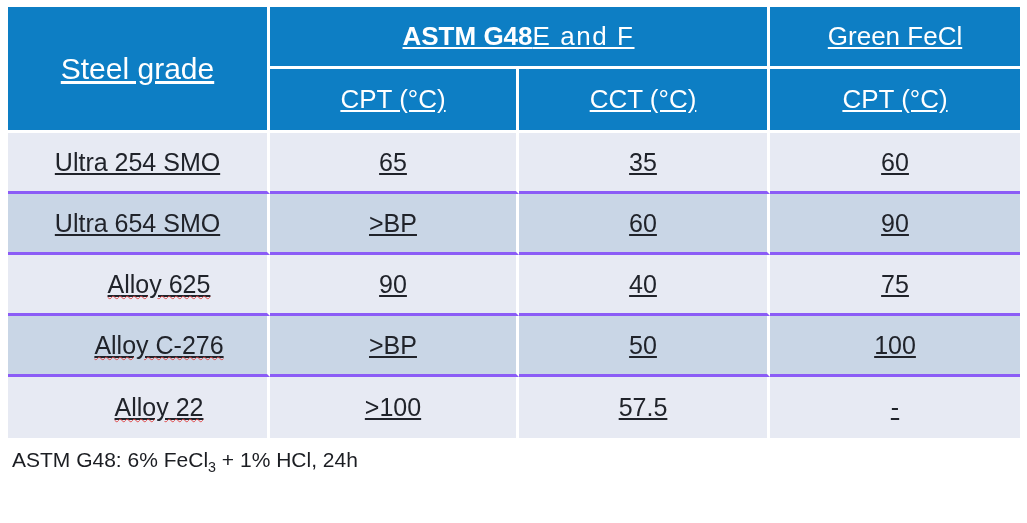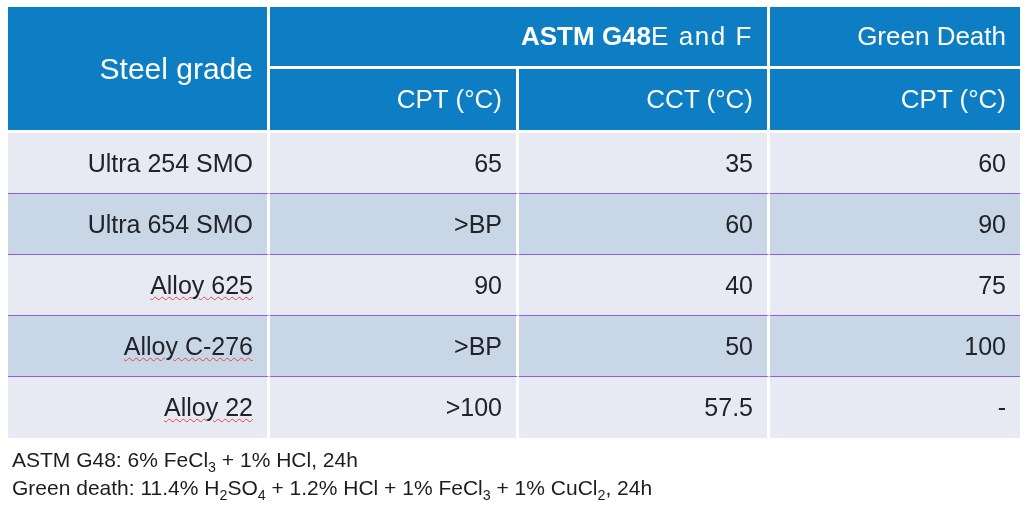--- a/index.html
+++ b/index.html
@@ -30,23 +30,24 @@
     width: 1012px;
     border-collapse: separate;
     border-spacing: 0;
     table-layout: fixed;
   }
 
   table.grade-table td,
   table.grade-table th {
     padding: 0 14px;
     vertical-align: middle;
-    text-align: right;
+    text-align: center;
     font-weight: normal;
     box-sizing: border-box;
+    text-decoration: underline;
   }
 
   
   .hdr {
     background: #0d7ec4;
     color: #ffffff;
     font-size: 26px;
     border-right: 3px solid #ffffff;
     border-bottom: 3px solid #ffffff;
   }
@@ -66,21 +67,21 @@
 
   .astm-label .lead { font-weight: bold; }
   .astm-label .tail { font-weight: normal; letter-spacing: 0.06em; }
 
   
   .cell {
     font-size: 25px;
     color: #20232a;
     height: 61px;
     border-right: 3px solid #ffffff;
-    border-bottom: 1px solid #8b5cf6;
+    border-bottom: 3px solid #8b5cf6;
   }
   .cell.last { border-right: none; }
 
   tr.row-light .cell { background: #e7eaf3; }
   tr.row-dark  .cell { background: #c9d6e6; }
   tr.row-final .cell { border-bottom: none; }
 
   .sq {
     text-decoration: underline;
     text-decoration-style: wavy;
@@ -117,21 +118,21 @@
     <colgroup>
       <col class="c1">
         <col class="c2">
         <col class="c3">
         <col class="c4">
     </colgroup>
     <thead>
       <tr>
         <th class="hdr hdr-steel" rowspan="2">Steel grade</th>
         <th class="hdr hdr-top astm-label" colspan="2"><span class="lead">ASTM G48</span><span class="tail">E  and  F</span></th>
-        <th class="hdr hdr-top hdr-bold last">Green Death</th>
+        <th class="hdr hdr-top hdr-bold last">Green FeCl</th>
       </tr>
       <tr>
         <th class="hdr hdr-sub">CPT (°C)</th>
         <th class="hdr hdr-sub">CCT (°C)</th>
         <th class="hdr hdr-sub last">CPT (°C)</th>
       </tr>
     </thead>
     <tbody>
 
       <tr class="row-light">
@@ -167,16 +168,15 @@
         <td class="cell">&gt;100</td>
         <td class="cell">57.5</td>
         <td class="cell last">-</td>
       </tr>
 
     </tbody>
   </table>
 
   <div class="notes">
     <div><span>ASTM G48:</span> <span>6% FeCl</span><sub>3</sub><span> + 1% HCl, 24h</span></div>
-    <div><span>Green death:</span> <span>11.4% H</span><sub>2</sub><span>SO</span><sub>4</sub><span> + 1.2% HCl + 1% FeCl</span><sub>3</sub><span> + 1% CuCl</span><sub>2</sub><span>, 24h</span></div>
   </div>
 
 </div>
 
 </body></html>

